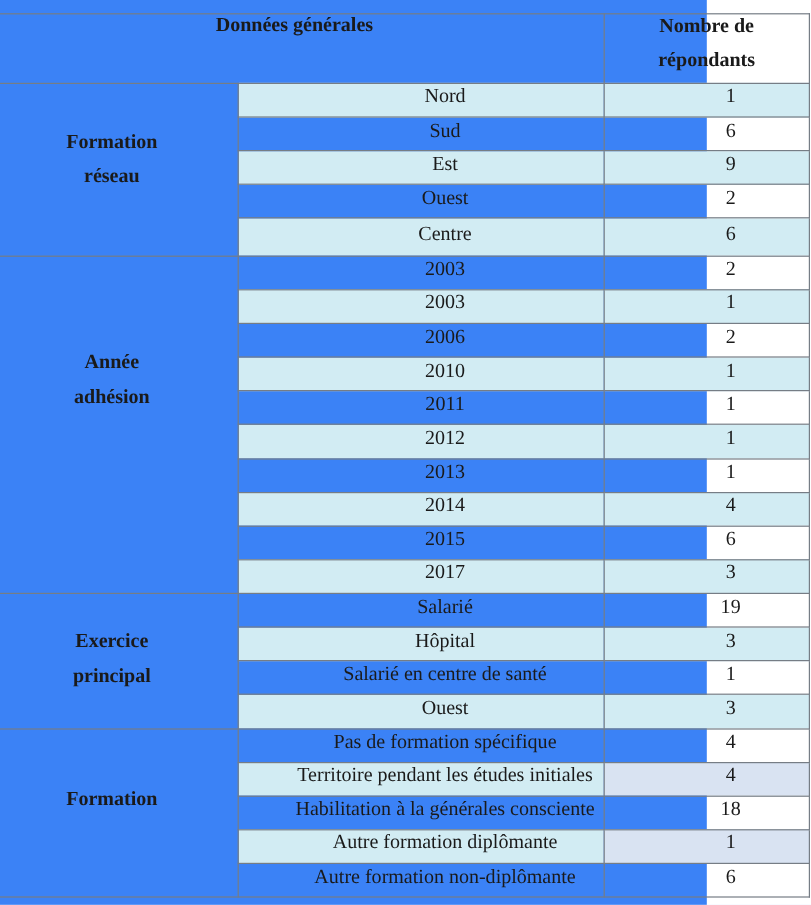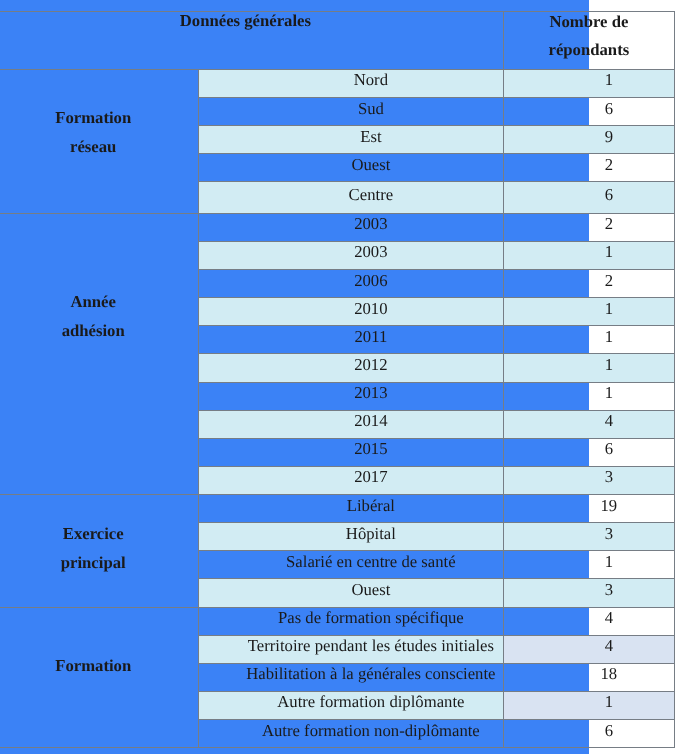--- a/index.html
+++ b/index.html
@@ -186,21 +186,21 @@
           </td>
           <td class="c3 sh">
             <span>3</span>
           </td>
         </tr>
         <tr class="row">
           <td class="c1 s2" rowspan="4">
             <span class="lbl"><span>Exercice</span><br><span>principal</span></span>
           </td>
           <td class="c2 ">
-            <span>Libéral</span>
+            <span>Salarié</span>
           </td>
           <td class="c3 ">
             <span>19</span>
           </td>
         </tr>
         <tr class="row">
           <td class="c2 sh">
             <span>Hôpital</span>
           </td>
           <td class="c3 sh">

